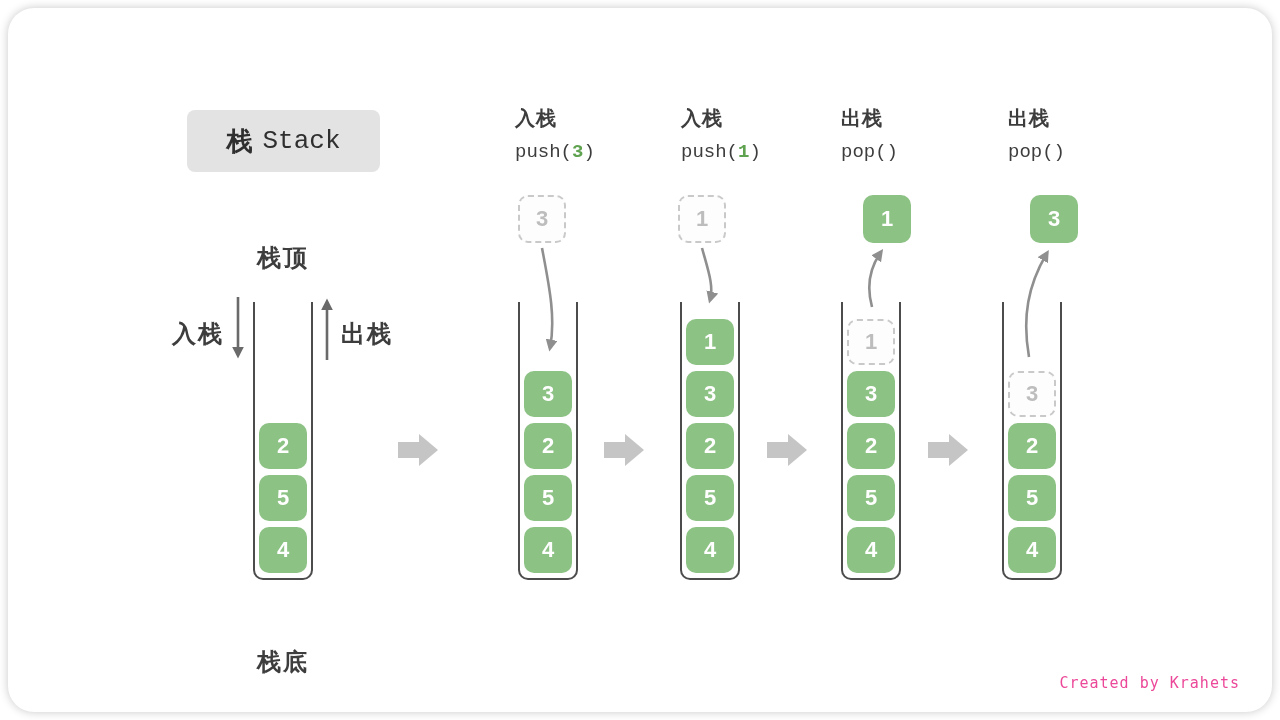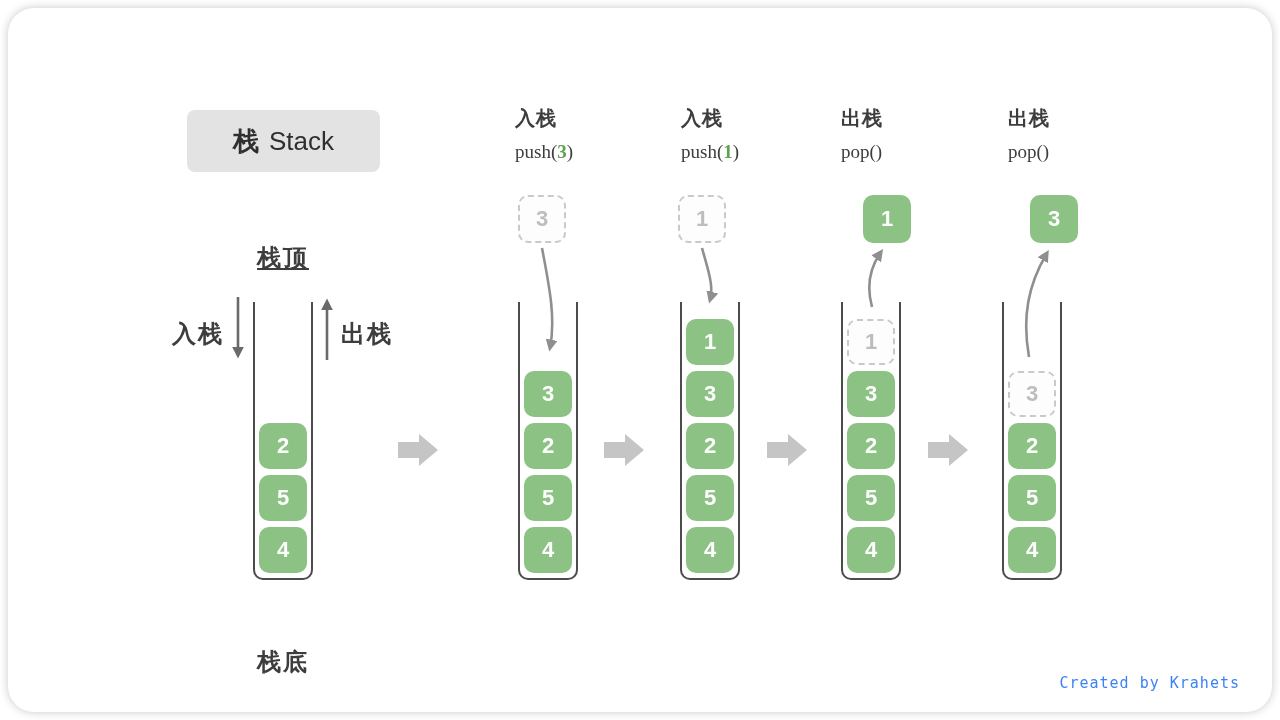--- a/index.html
+++ b/index.html
@@ -4,50 +4,50 @@
 <style>
   html,body{margin:0;padding:0;width:1280px;height:720px;background:#ffffff;overflow:hidden;
     font-family:"Liberation Sans","DejaVu Sans",sans-serif;}
   .card{position:absolute;left:8px;top:8px;right:8px;bottom:8px;background:#ffffff;
     border-radius:26px;box-shadow:0 0 10px rgba(0,0,0,0.22);}
   .stage{position:absolute;left:0;top:0;width:1280px;height:720px;}
 
   .title-box{position:absolute;left:187px;top:110px;width:193px;height:62px;background:#e3e3e3;
     border-radius:8px;display:flex;align-items:center;justify-content:center;font-size:26px;color:#2f2f2f;}
   .title-box .cjk{font-weight:bold;}
-  .title-box .latin{font-family:Liberation Sans, sans-serif;margin-left:10px;}
+  .title-box .latin{font-family:Liberation Mono, monospace;margin-left:10px;}
 
   .side-label{position:absolute;font-weight:bold;font-size:24px;color:#3d3d3d;letter-spacing:2px;}
-  .lbl-top{left:233px;top:242px;width:100px;text-align:center;text-decoration:underline;}
+  .lbl-top{left:233px;top:242px;width:100px;text-align:center;}
   .lbl-bottom{left:233px;top:610px;width:100px;text-align:center;margin-top:36px;}
   .lbl-push{left:154px;top:318px;width:70px;text-align:right;}
   .lbl-pop{left:341px;top:318px;width:70px;text-align:left;}
 
   .op-label{position:absolute;top:104px;}
   .op-zh{font-size:20px;font-weight:bold;color:#3d3d3d;line-height:28px;letter-spacing:1px;}
-  .op-code{font-family:Liberation Serif, serif;font-size:19px;color:#3d3d3d;line-height:26px;margin-top:7px;}
+  .op-code{font-family:Liberation Mono, monospace;font-size:19px;color:#3d3d3d;line-height:26px;margin-top:7px;}
   .op-code .arg{color:#5fa24f;font-weight:bold;}
 
   .stack-container{position:absolute;top:302px;width:60px;height:278px;box-sizing:border-box;
     border:2px solid #4c4c4c;border-top:none;border-radius:0 0 10px 10px;
     display:flex;flex-direction:column;justify-content:flex-end;align-items:center;
     gap:6px;padding-bottom:5px;background:#ffffff;}
   .cell{width:48px;height:46px;border-radius:10px;background:#8dc285;color:#ffffff;
     font-weight:bold;font-size:22px;display:flex;align-items:center;justify-content:center;
     box-sizing:border-box;flex:0 0 auto;}
   .cell.ghost{background:#fdfdfd;border:2px dashed #c9c9c9;color:#bdbdbd;}
   .float-box{position:absolute;top:195px;width:48px;height:48px;border-radius:10px;box-sizing:border-box;
     display:flex;align-items:center;justify-content:center;font-weight:bold;font-size:22px;}
   .float-box.dashed{background:#fdfdfd;border:2px dashed #c9c9c9;color:#bdbdbd;}
   .float-box.solid{background:#8dc285;color:#ffffff;}
 
   svg.overlay{position:absolute;left:0;top:0;width:1280px;height:720px;pointer-events:none;}
 
   .footer{position:absolute;right:40px;top:674px;font-family:"DejaVu Sans Mono",monospace;
-    font-size:15px;color:#3b82f6;letter-spacing:1px;}
+    font-size:15px;color:#ec4899;letter-spacing:1px;}
 </style>
 </head>
 <body>
 
 <div class="card"></div>
 
 <div class="stage">
 
   <div class="title-box">
     <span class="cjk">栈</span>

